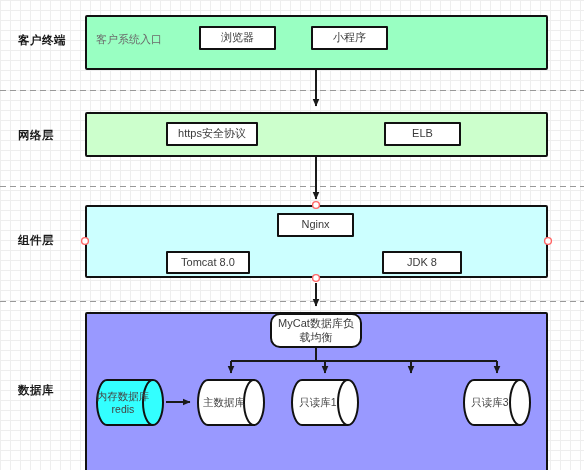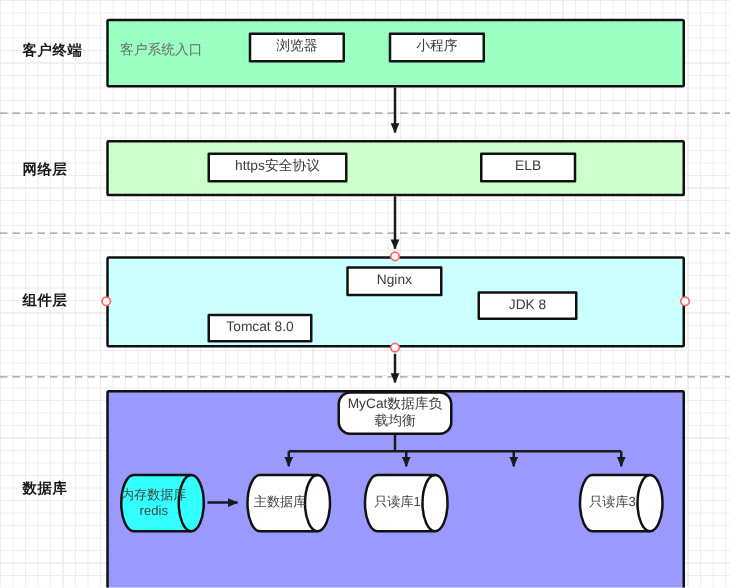--- a/index.html
+++ b/index.html
@@ -105,41 +105,41 @@
   </div>
 
   <div class="node-box" style="left:199px; top:26px; width:77px; height:24px;">
     <span>浏览器</span>
   </div>
 
   <div class="lane-label" style="left:18px; top:128px;">网络层</div>
 
   <div class="lane-box" id="lane2-box" style="left:85px; top:112px; width:463px; height:45px; background:#CCFFCC;"></div>
 
-  <div class="node-box" style="left:166px; top:122px; width:112px; height:24px;">
+  <div class="node-box" style="left:166px; top:122px; width:92px; height:24px;">
     <span>https安全协议</span>
   </div>
 
   <div class="node-box" style="left:384px; top:122px; width:77px; height:24px;">
     <span>ELB</span>
   </div>
 
   <div class="lane-label" style="left:18px; top:233px;">组件层</div>
 
   <div class="lane-box" id="lane3-box" style="left:85px; top:205px; width:463px; height:73px; background:#CCFFFF;"></div>
 
   <div class="node-box" style="left:277px; top:213px; width:77px; height:24px;">
     <span>Nginx</span>
   </div>
 
   <div class="node-box" style="left:166px; top:251px; width:84px; height:23px;">
     <span>Tomcat 8.0</span>
   </div>
 
-  <div class="node-box" style="left:382px; top:233px; width:80px; height:23px;">
+  <div class="node-box" style="left:382px; top:251px; width:80px; height:23px;">
     <span>JDK 8</span>
   </div>
 
   <div class="lane-label" style="left:18px; top:383px;">数据库</div>
 
   <div class="lane-box" id="lane4-box" style="left:85px; top:312px; width:463px; height:175px; background:#9999FF;"></div>
 
   <div class="node-box" style="left:270px; top:313px; width:92px; height:35px; flex-direction:column;border-radius:10px;">
     <span>MyCat数据库负</span>
     <span>载均衡</span>

